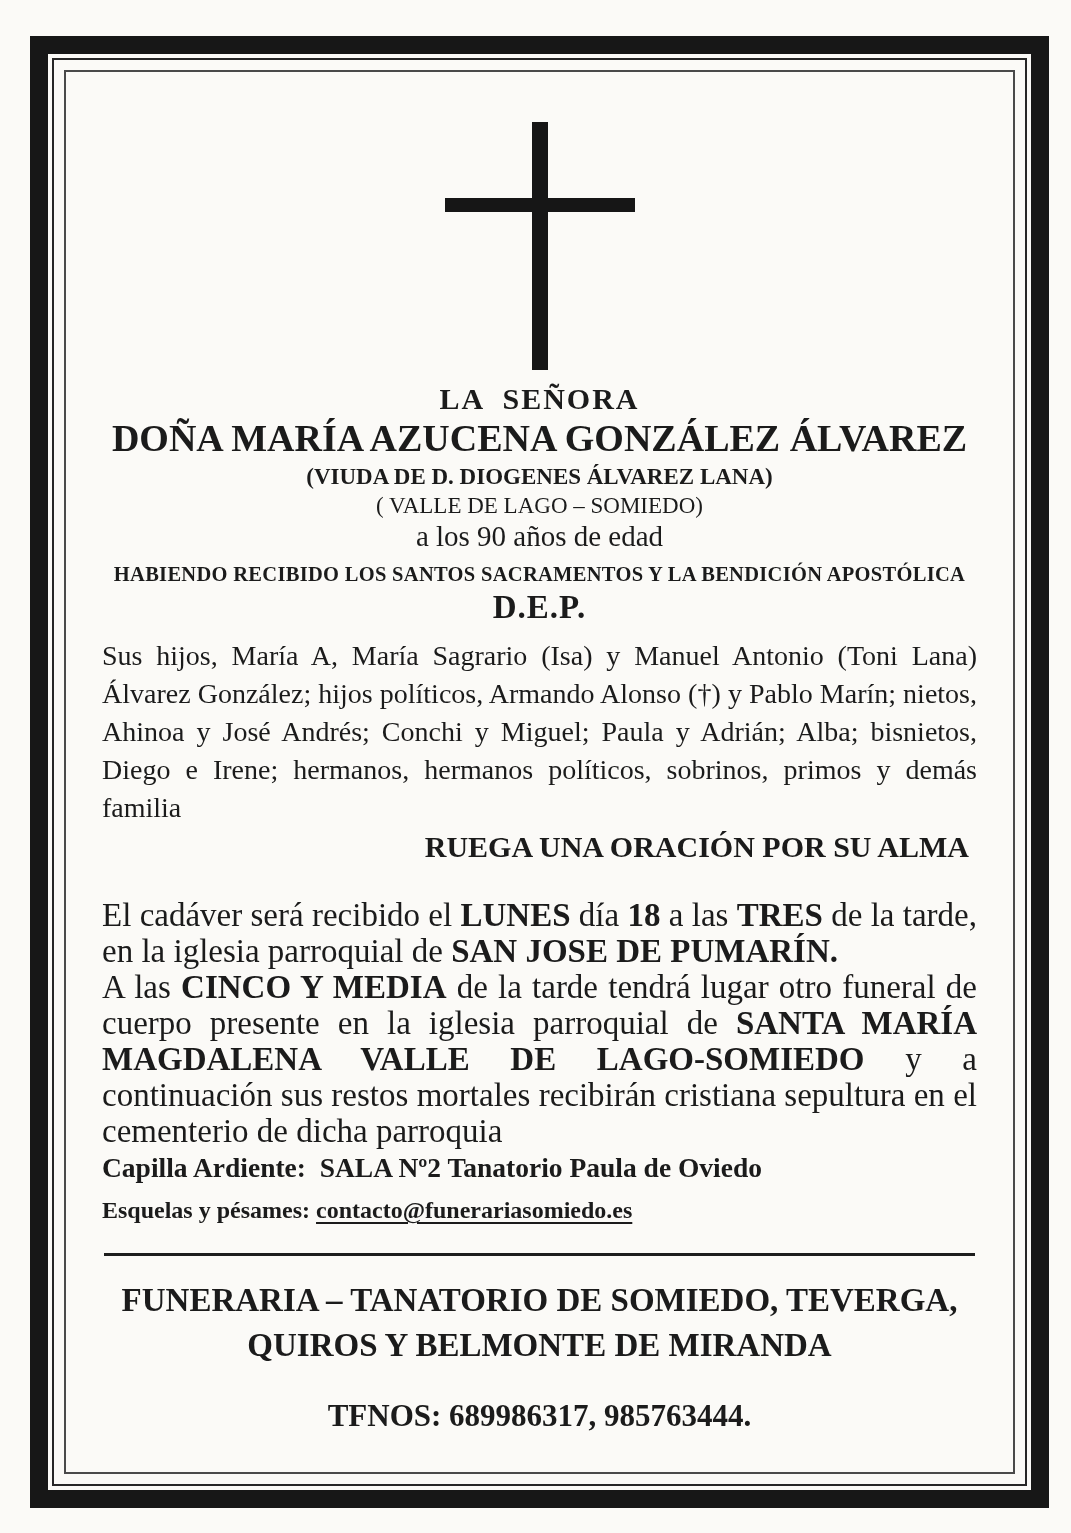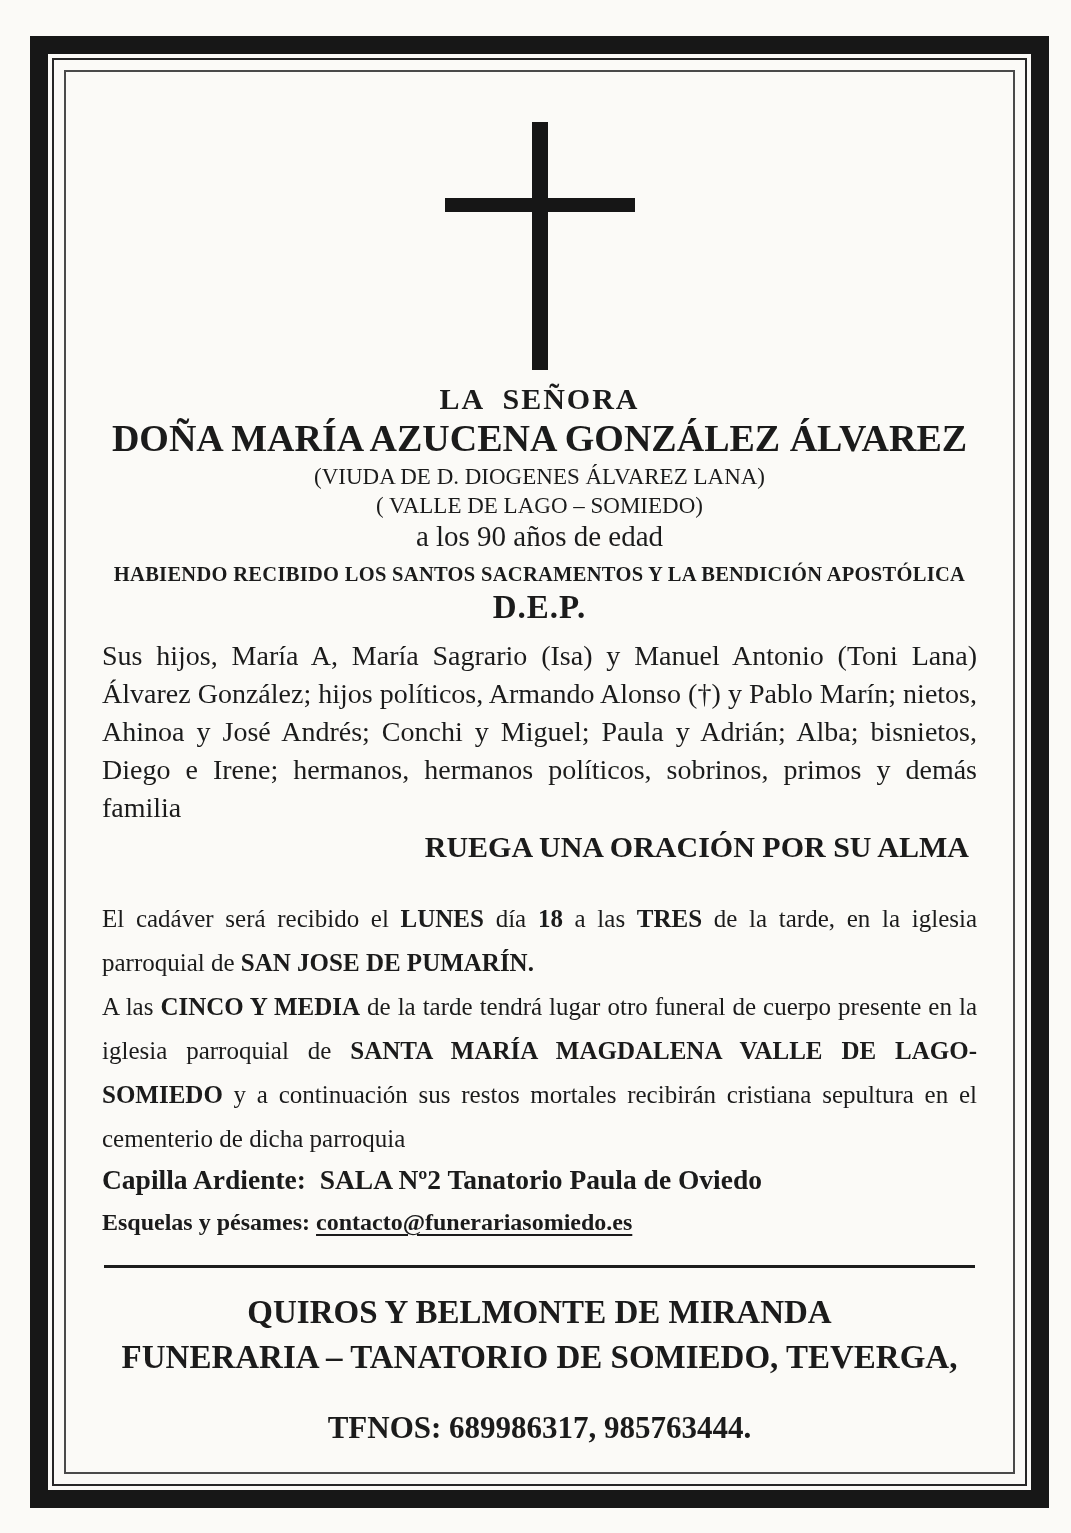--- a/index.html
+++ b/index.html
@@ -37,35 +37,35 @@
   .honorific {
     margin-top: 12px;
     font-size: 30px; line-height: 34px; font-weight: bold;
     letter-spacing: 2px; white-space: pre-wrap;
   }
   .deceased-name {
     margin: 0; font-size: 38px; line-height: 44px; font-weight: bold;
     letter-spacing: 0;
   }
   .subline { font-size: 23px; line-height: 27px; margin-top: 2px; white-space: pre-wrap; }
-  .subline.first { margin-top: 3px; }
+  .subline.first { margin-top: 3px; font-weight: bold; }
   .death-line { margin-top: 14px; font-size: 29px; line-height: 36px; }
   .age-line { font-size: 29px; line-height: 34px; text-align: center; }
   .sacraments { margin-top: 8px; font-size: 20.5px; line-height: 26px; font-weight: bold; letter-spacing: 0.3px; }
   .dep { font-size: 33px; line-height: 40px; font-weight: bold; letter-spacing: 1px; }
   .para {
     margin: 0; text-align: justify;
     font-size: 28px; line-height: 38px;
   }
   .para.family { margin-top: 10px; }
   .prayer {
     font-size: 30px; line-height: 40px; font-weight: bold;
     text-align: right; padding-right: 8px;
   }
-  .para.body2 { margin-top: 30px; font-size: 25px; line-height: 44px; }
+  .para.body2 { margin-top: 30px; font-size: 33px; line-height: 36px; }
   .para.body2 + .para.body2 { margin-top: 0; }
   .chapel {
     text-align: left; font-weight: bold;
     font-size: 27.5px; line-height: 38px; white-space: pre-wrap;
   }
   .condolences {
     margin-top: 6px; text-align: left; font-weight: bold;
     font-size: 24px; line-height: 34px;
   }
   .b { font-weight: bold; }
@@ -107,22 +107,22 @@
 
           <p class="para body2"><span>El cadáver será recibido el </span><span class="b">LUNES</span><span> día </span><span class="b">18</span><span> a las </span><span class="b">TRES</span><span> de la tarde, en la iglesia parroquial de </span><span class="b">SAN JOSE DE PUMARÍN.</span></p>
           <p class="para body2"><span>A las </span><span class="b">CINCO Y MEDIA</span><span> de la tarde tendrá lugar otro funeral de cuerpo presente en la iglesia parroquial de </span><span class="b">SANTA MARÍA MAGDALENA VALLE DE LAGO-SOMIEDO</span><span> y a continuación sus restos mortales recibirán cristiana sepultura en el cementerio de dicha parroquia</span></p>
 
           <div class="chapel">Capilla Ardiente:  SALA Nº2 Tanatorio Paula de Oviedo</div>
           <div class="condolences"><span class="b">Esquelas y pésames: </span><span class="b u">contacto@funerariasomiedo.es</span></div>
 
           <hr class="separator">
 
           <div class="company">
+            <div>FUNERARIA – TANATORIO DE SOMIEDO, TEVERGA,</div>
             <div>QUIROS Y BELMONTE DE MIRANDA</div>
-            <div>FUNERARIA – TANATORIO DE SOMIEDO, TEVERGA,</div>
           </div>
           <div class="phones">TFNOS: 689986317, 985763444.</div>
 
         </div>
       </div>
     </div>
   </div>
 </div>
 
 </body></html>

